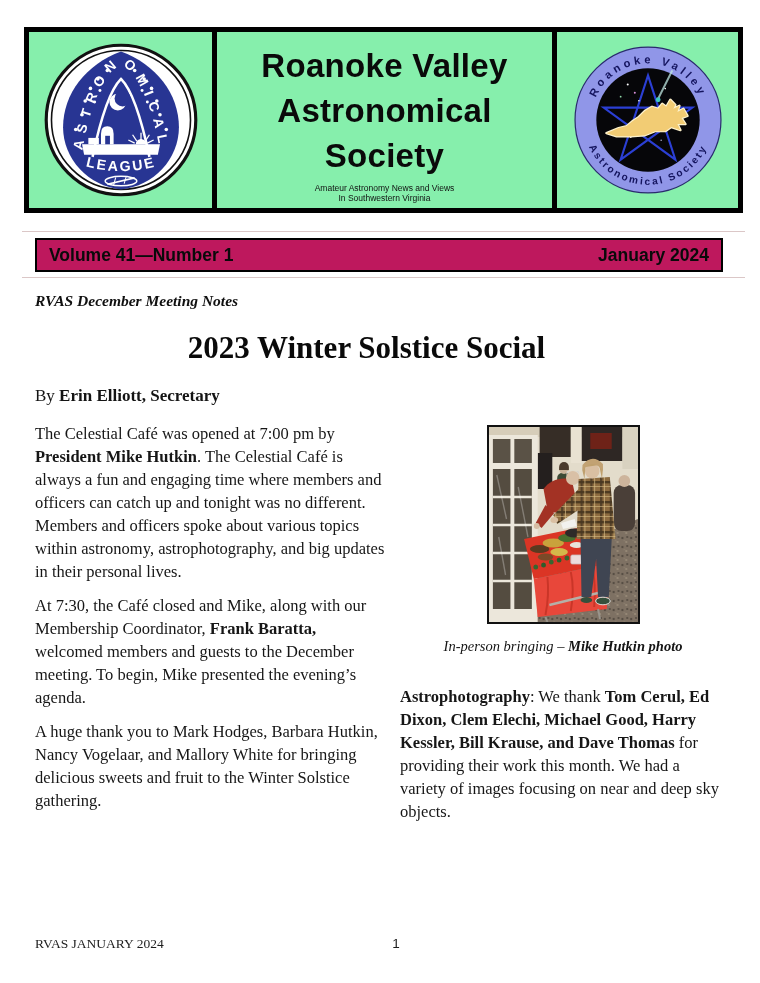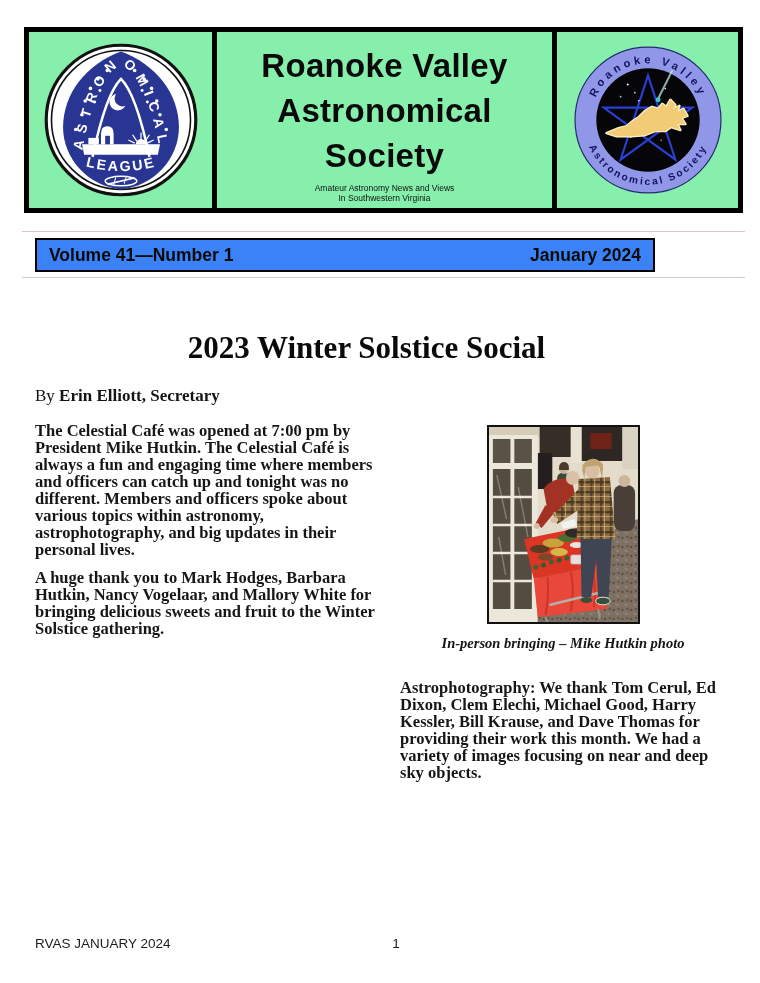--- a/index.html
+++ b/index.html
@@ -19,46 +19,46 @@
                 font-size:33px; line-height:45px; text-align:center; color:#0a0a0a; letter-spacing:.3px; }
   .mast-subtitle { font-family:"Liberation Sans", sans-serif; font-weight:normal;
                    font-size:8.5px; line-height:10px; text-align:center; margin-top:5px; color:#111; }
 
   
   .hairline { position:absolute; left:22px; width:723px; height:1px; background:#dbc7c7; }
   .hairline-top { top:231px; }
   .hairline-bottom { top:277px; }
 
   
-  .issue-bar { position:absolute; left:35px; top:238px; width:620px; height:34px;
-               border:2px solid #000; background:#3b82f6;
+  .issue-bar { position:absolute; left:35px; top:238px; width:688px; height:34px;
+               border:2px solid #000; background:#be185d;
                display:flex; align-items:center; justify-content:space-between; padding:0 12px;
                font-family:"Liberation Sans", sans-serif; font-weight:bold; font-size:17.5px; color:#0a0a0a; }
 
   
   .kicker { position:absolute; left:35px; top:292px; font-weight:bold; font-style:italic;
             font-size:15.5px; color:#101010; }
   .article-title { position:absolute; left:0; top:330px; width:733px; text-align:center;
                    font-size:31px; font-weight:bold; color:#0a0a0a; }
   .byline { position:absolute; left:35px; top:386px; font-size:17px; }
 
   
-  .col { position:absolute; font-size:16.5px; line-height:17px; color:#161616;font-weight:bold; }
+  .col { position:absolute; font-size:16.5px; line-height:23px; color:#161616; }
   .col p { margin:0 0 11px 0; }
   .col-left  { left:35px;  top:422px; width:353px; }
   .col-right { left:400px; top:412px; width:326px; }
 
   .photo-frame { width:153px; height:199px; border:2px solid #111; margin:13px auto 0; background:#e3dccb; }
   .photo-frame svg { display:block; width:100%; height:100%; }
   .photo-caption { display:block; text-align:center; font-style:italic; font-size:14.5px;
                    margin-top:11px; margin-bottom:27px; color:#141414; }
   .photo-caption b { font-style:italic; }
 
   
-  .footer-left { position:absolute; left:35px; top:936px; font-family:Liberation Sans, sans-serif;
+  .footer-left { position:absolute; left:35px; top:936px; font-family:Liberation Serif, serif;
                  font-size:13.5px; color:#1d1d1d; }
   .footer-page { position:absolute; left:0; top:936px; width:792px; text-align:center;
                  font-family:"Liberation Sans", sans-serif; font-size:13.5px; color:#1d1d1d; }
 </style>
 </head>
 <body>
 
 <div class="page">
 
   <header class="masthead">
@@ -181,25 +181,27 @@
     </div>
   </header>
 
   <div class="hairline hairline-top"></div>
   <div class="issue-bar">
     <span>Volume 41—Number 1</span>
     <span>January 2024</span>
   </div>
   <div class="hairline hairline-bottom"></div>
 
+  <div class="kicker">RVAS December Meeting Notes</div>
   <h1 class="article-title">2023 Winter Solstice Social</h1>
   <p class="byline"><span>By </span><b>Erin Elliott, Secretary</b></p>
 
   <section class="col col-left">
     <p><span>The Celestial Café was opened at 7:00 pm by </span><b>President Mike Hutkin</b><span>. The Celestial Café is always a fun and engaging time where members and officers can catch up and tonight was no different. Members and officers spoke about various topics within astronomy, astrophotography, and big updates in their personal lives.</span></p>
+    <p><span>At 7:30, the Café closed and Mike, along with our Membership Coordinator, </span><b>Frank Baratta,</b><span> welcomed members and guests to the December meeting. To begin, Mike presented the evening’s agenda.</span></p>
     <p><span>A huge thank you to Mark Hodges, Barbara Hutkin, Nancy Vogelaar, and Mallory White for bringing delicious sweets and fruit to the Winter Solstice gathering.</span></p>
   </section>
 
   <section class="col col-right">
     <figure>
       <div class="photo-frame">
         <svg viewBox="0 0 153 195" preserveAspectRatio="none">
           <defs>
             <pattern id="carpet" width="9" height="9" patternUnits="userSpaceOnUse">
               <rect width="9" height="9" fill="#7e7163"></rect>

